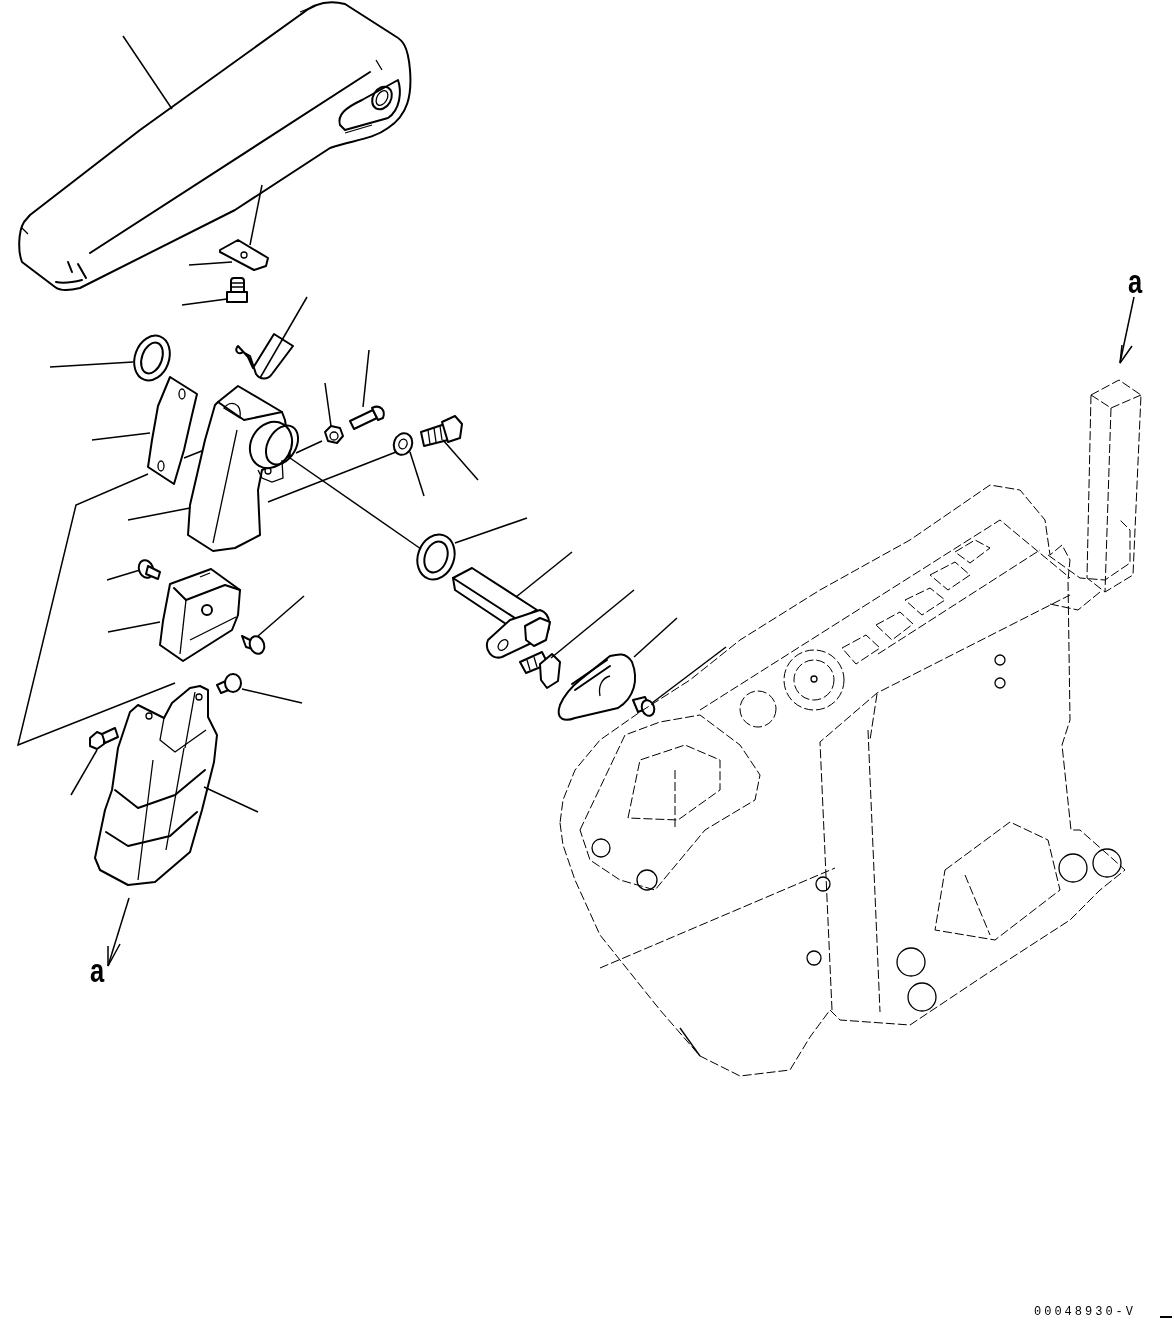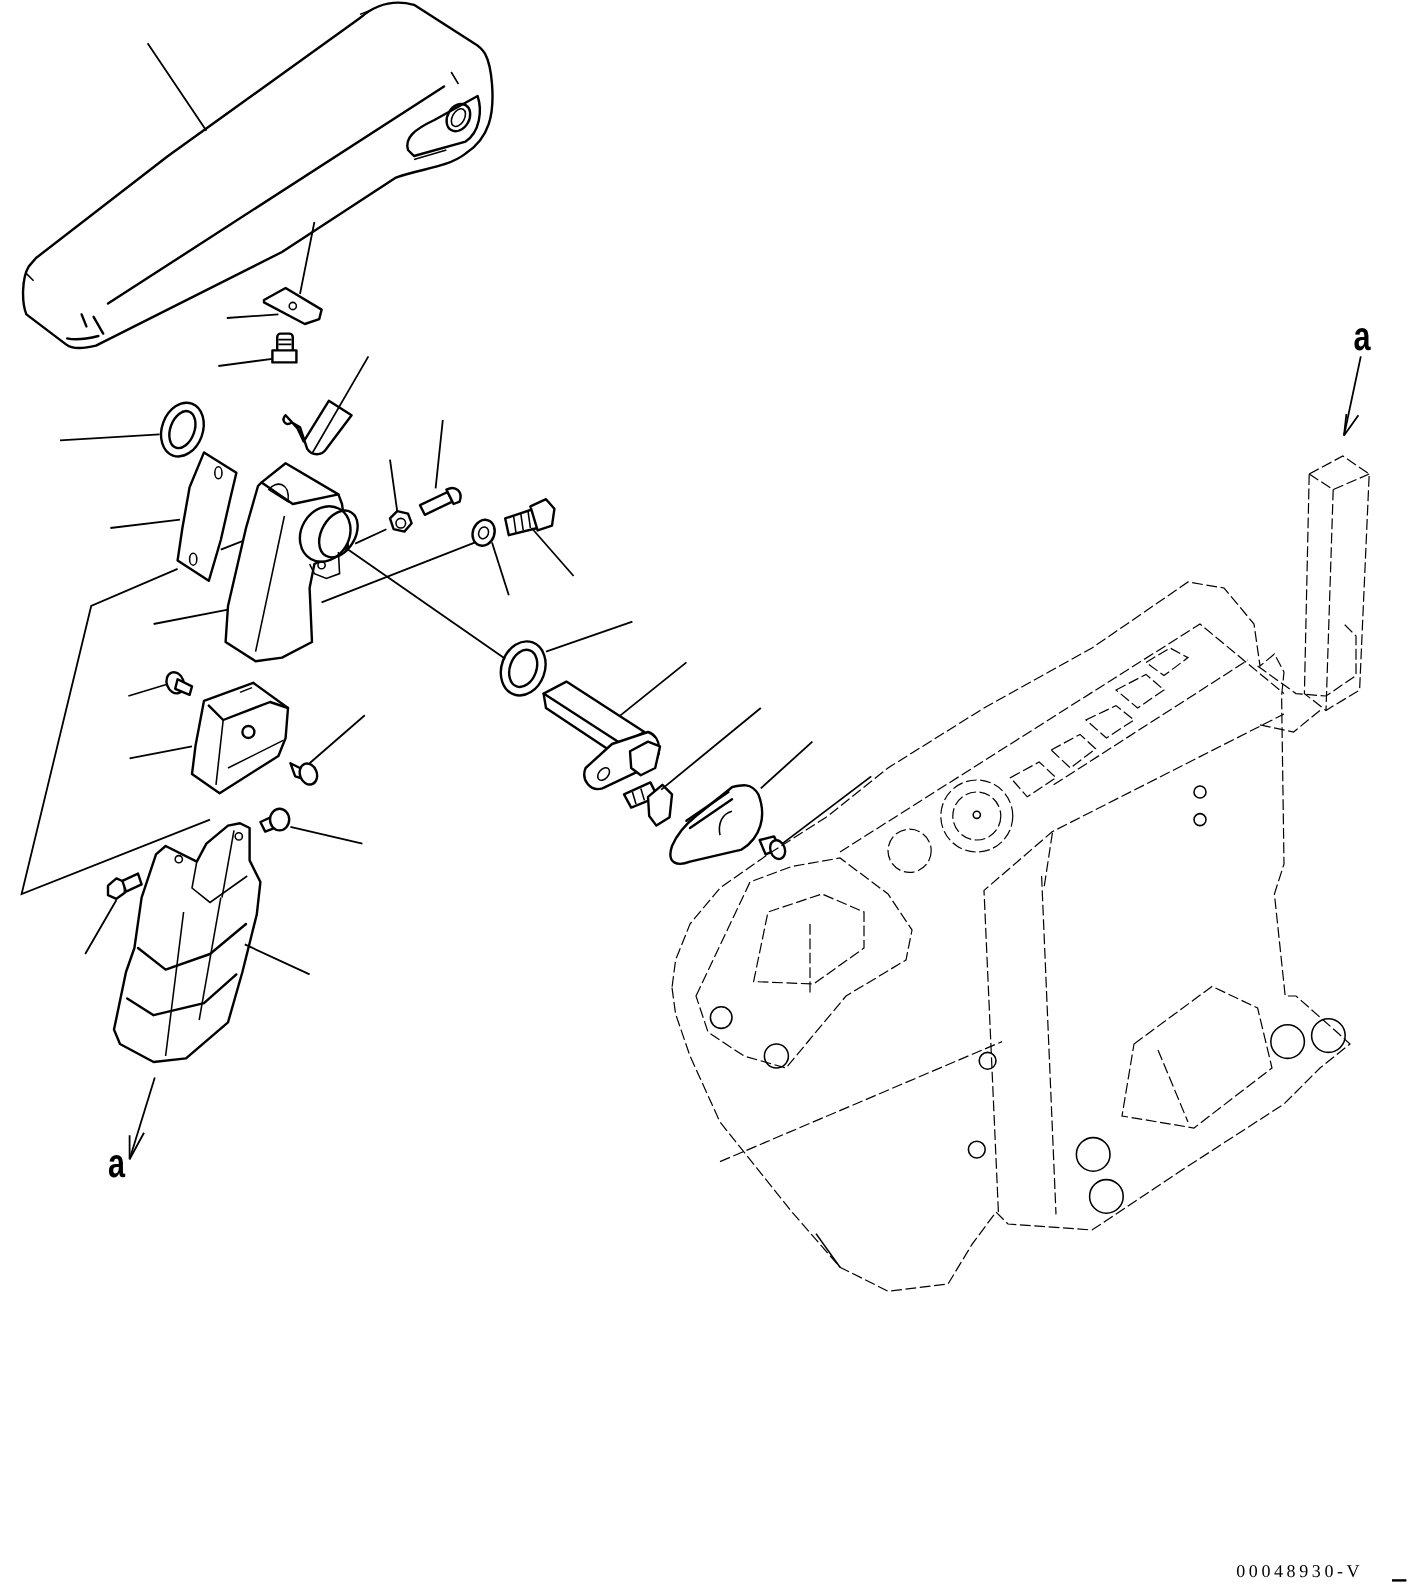--- a/index.html
+++ b/index.html
@@ -5,21 +5,21 @@
   html, body { margin: 0; padding: 0; background: #ffffff; }
   body { width: 1174px; height: 1327px; position: relative; overflow: hidden; font-family: "Liberation Sans", sans-serif; }
   #drawing { position: absolute; left: 0; top: 0; width: 1174px; height: 1327px; }
   .ln { stroke: #000; stroke-width: 2; fill: none; stroke-linecap: round; stroke-linejoin: round; }
   .thin { stroke: #000; stroke-width: 1.3; fill: none; }
   .leader { stroke: #000; stroke-width: 1.5; fill: none; }
   .dash { stroke: #000; stroke-width: 1; fill: none; stroke-dasharray: 9 3; }
   .dashf { stroke: #000; stroke-width: 1; fill: #fff; stroke-dasharray: 9 3; }
   .wf { fill: #fff; }
   .ref-label { position: absolute; font-family: "Liberation Sans", sans-serif; font-weight: bold; font-size: 34px; color: #000; transform: scaleX(0.75); transform-origin: left top; line-height: 1; }
-  .fig-id { position: absolute; right: 38px; bottom: 8px; font-family: Liberation Serif, serif; font-size: 15px; letter-spacing: 3px; color: #000; }
+  .fig-id { position: absolute; right: 38px; bottom: 8px; font-family: Liberation Mono, monospace; font-size: 12px; letter-spacing: 3px; color: #000; }
   .corner-mark { position: absolute; right: 2px; bottom: 9px; width: 12px; height: 2px; background: #000; }
 </style>
 </head>
 <body>
 
 <svg id="drawing" viewBox="0 0 1174 1327" xmlns="http://www.w3.org/2000/svg">
 
   <g>
     <path class="ln wf" d="M24,222 C18,232 18,252 22,262 L55,287 C60,291 68,291 80,288 L235,210 L330,148 C352,140 372,140 388,128 C408,115 412,95 410,70 C408,45 402,40 395,36 L345,4 C330,0 315,2 300,15 L140,130 L30,215 Z"></path>
     <path class="ln" d="M90,253 L370,72"></path>

